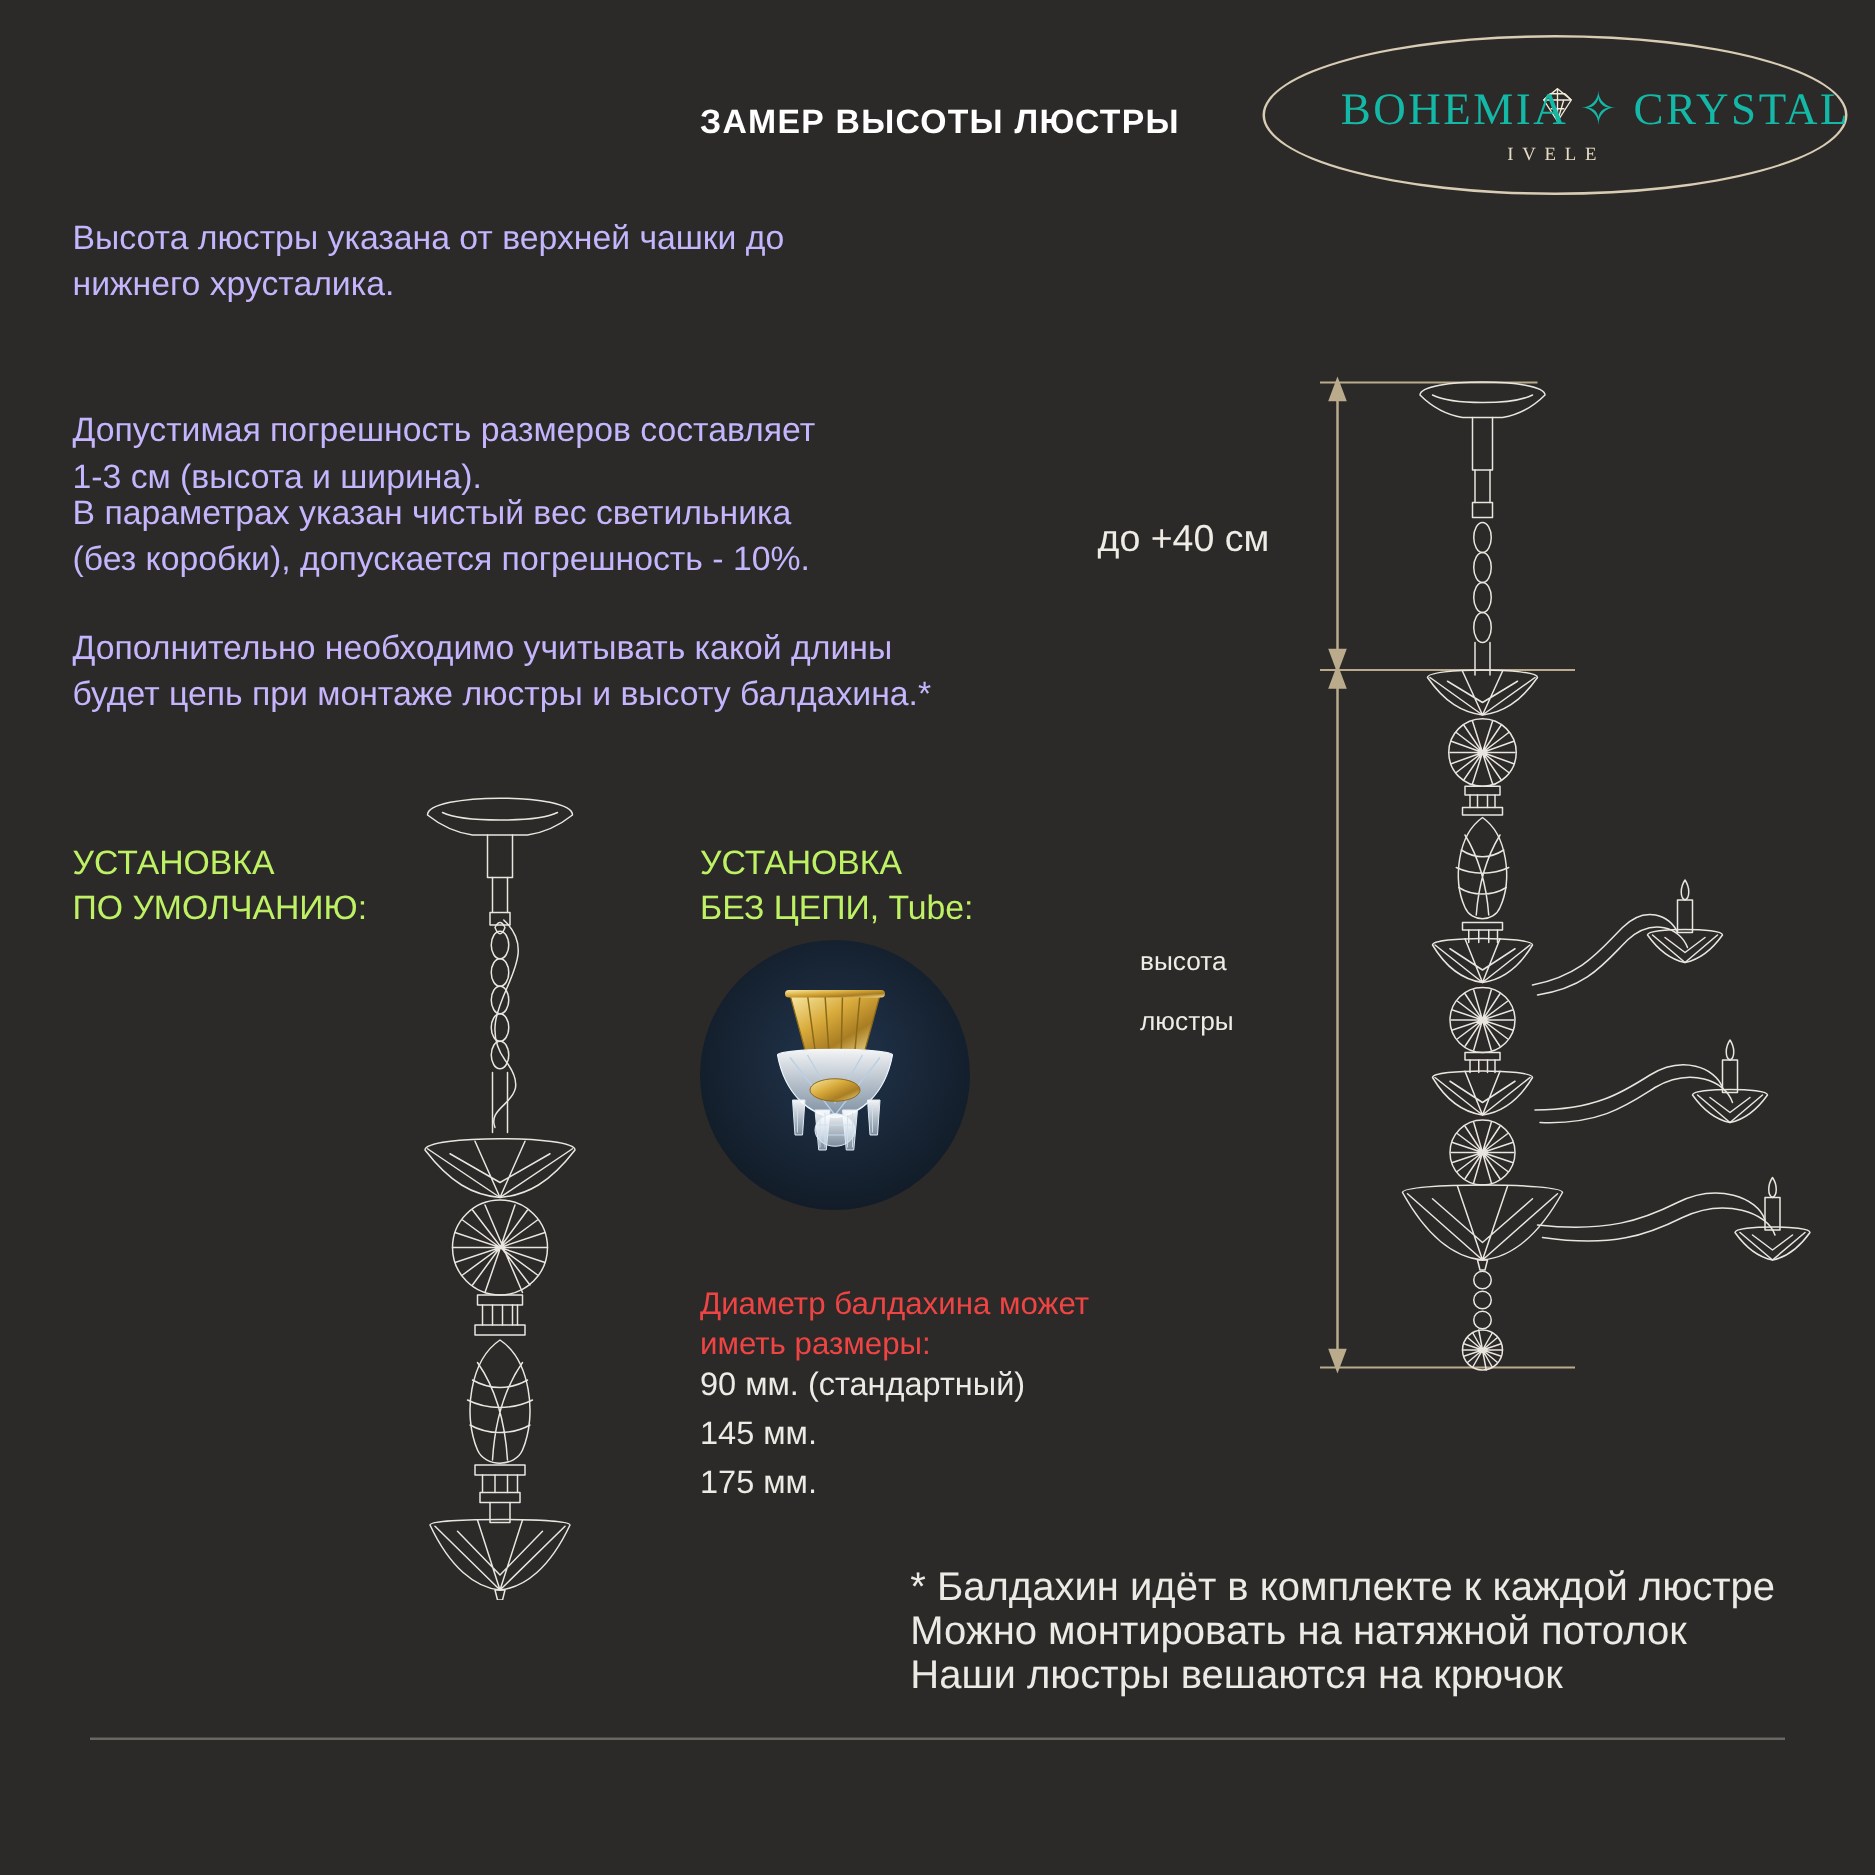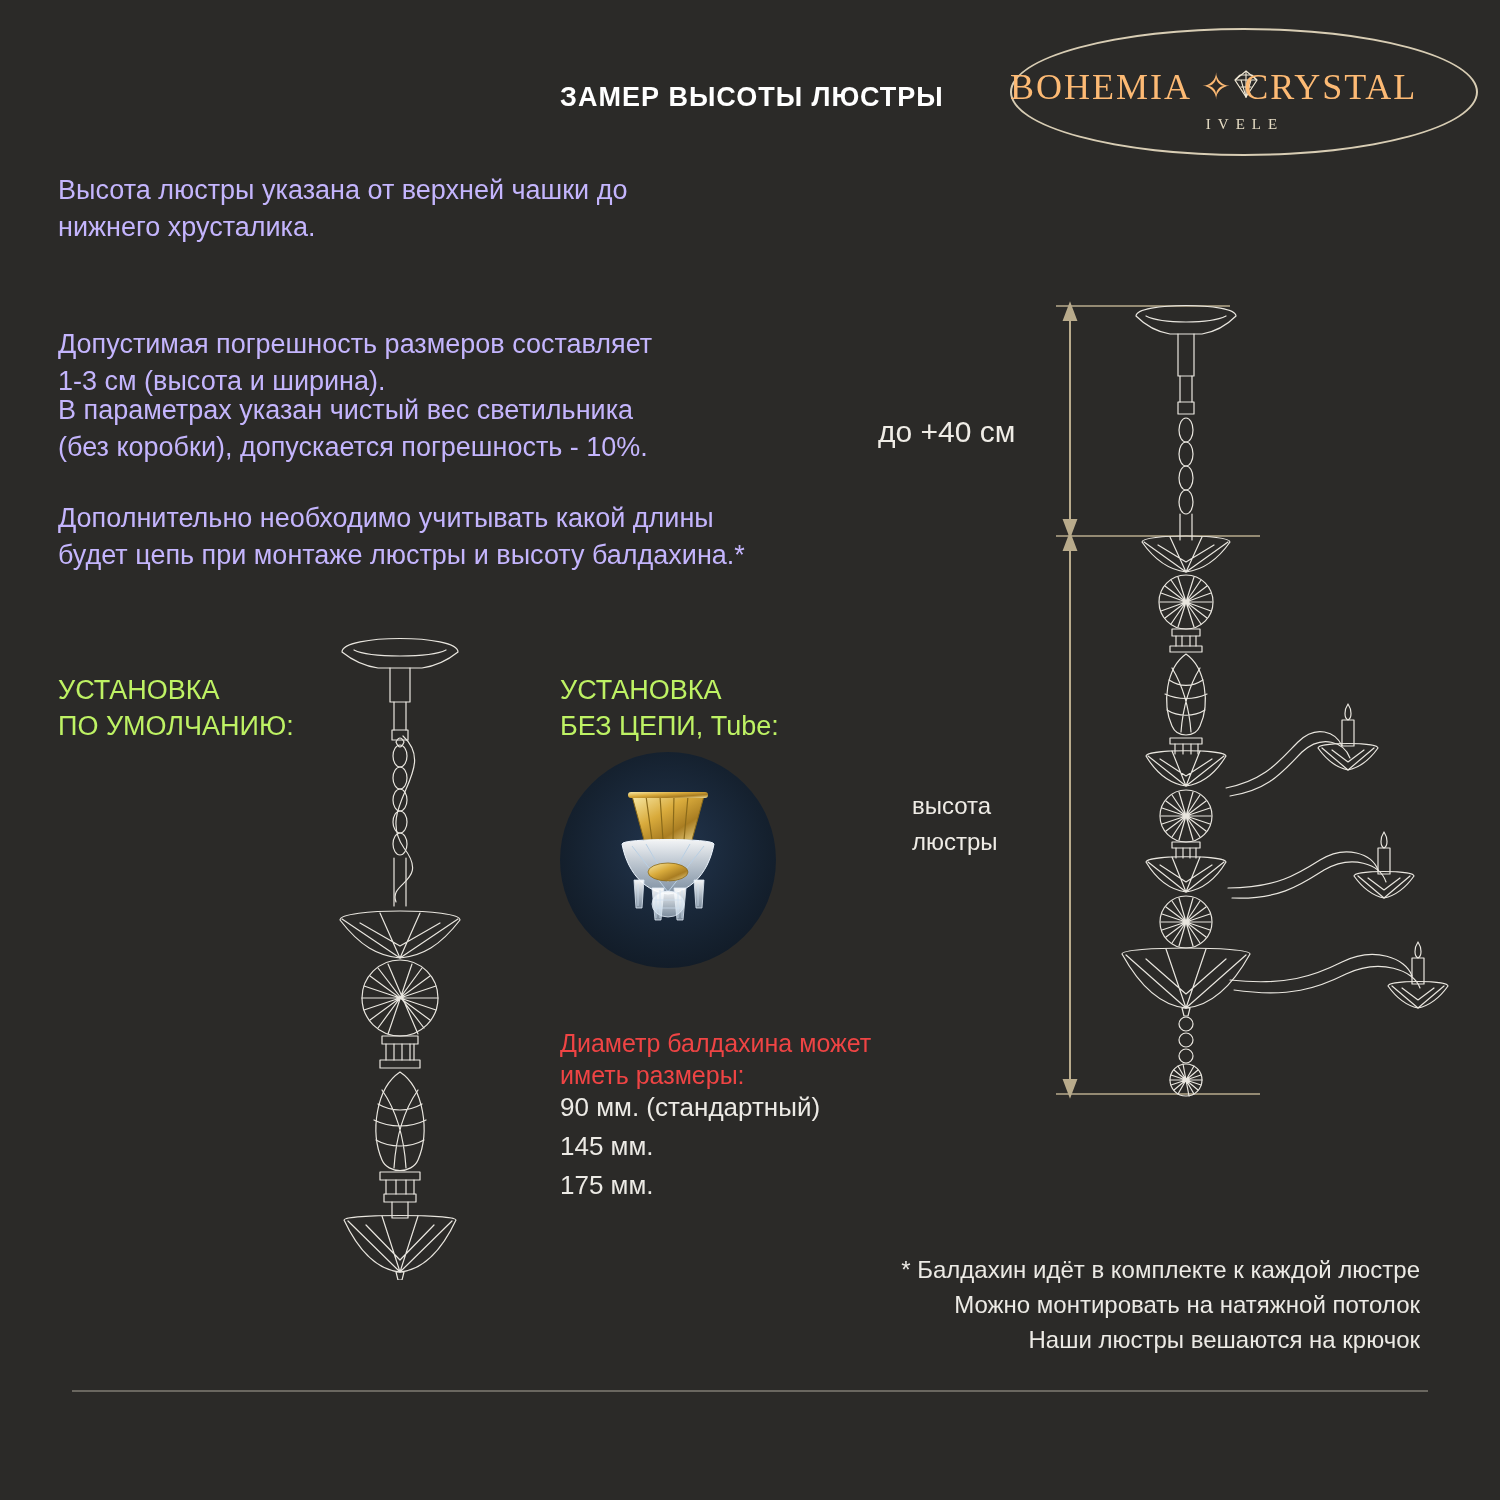--- a/index.html
+++ b/index.html
@@ -41,25 +41,25 @@
     height: 128px;
     border: 2px solid #d8cdb4;
     border-radius: 50%;
     box-sizing: border-box;
   }
   .logo-text {
     position: absolute;
     left: 0;
     top: 38px;
     width: 470px;
-    text-align: left;
+    text-align: right;
     font-family: "Liberation Serif", serif;
     font-size: 36px;
     letter-spacing: 2px;
-    color: #fdba74;
+    color: #14b8a6;
     white-space: nowrap;
   }
   .logo-sub {
     position: absolute;
     left: 0;
     top: 88px;
     width: 470px;
     text-align: center;
     font-family: "Liberation Serif", serif;
     font-size: 15px;
@@ -117,22 +117,21 @@
     font-size: 26px;
     line-height: 39px;
     color: #eceae5;
   }
 
   
   .footnotes {
     position: absolute;
     right: 80px;
     top: 1252px;
-    text-align: right;
-    font-size: 24px;
+    font-size: 32px;
     line-height: 35px;
     color: #eceae5;
   }
   .bottom-rule {
     position: absolute;
     left: 72px;
     top: 1390px;
     width: 1356px;
     height: 2px;
     background: #6a6760;
@@ -142,23 +141,23 @@
   .dim-top-label {
     position: absolute;
     left: 878px;
     top: 415px;
     font-size: 30px;
     color: #efece6;
   }
   .dim-body-label {
     position: absolute;
     left: 912px;
-    top: 788px;
-    font-size: 24px;
-    line-height: 36px;
+    top: 746px;
+    font-size: 21px;
+    line-height: 48px;
     color: #efece6;
     white-space: pre-line;
   }
 
   
   .canvas {
     position: absolute;
     pointer-events: none;
   }
   #fixture-default { left: 270px; top: 620px; width: 260px; height: 660px; }

